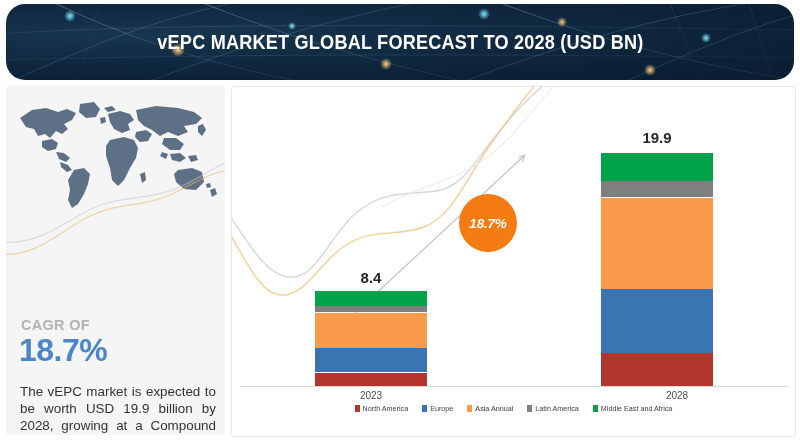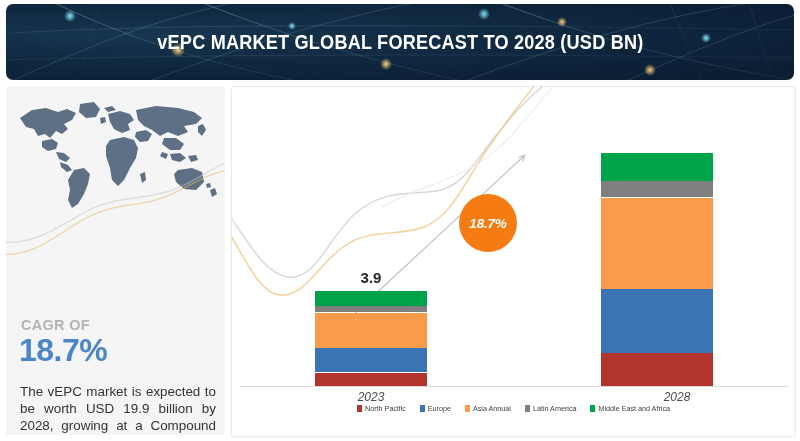--- a/index.html
+++ b/index.html
@@ -1,20 +1,20 @@
 <!DOCTYPE html>
 <html><head>
 <meta charset="utf-8">
 <style>
   html,body{margin:0;padding:0;}
   body{width:800px;height:441px;background:#ffffff;font-family:"Liberation Sans",sans-serif;overflow:hidden;}
   #page{position:relative;width:800px;height:441px;background:#ffffff;}
 
   
-  .banner{position:absolute;left:6px;top:4px;width:788px;height:76px;border-radius:7px;overflow:hidden;
+  .banner{position:absolute;left:6px;top:4px;width:788px;height:76px;border-radius:19px;overflow:hidden;
           background:radial-gradient(ellipse at 18% 40%, #17364f 0%, #102a42 38%, #0c2138 72%, #0a1c30 100%);}
   .banner-net{position:absolute;inset:0;width:100%;height:100%;}
   .banner-title{position:absolute;left:0;right:0;top:50%;transform:translateY(-50%);
         text-align:center;color:#ffffff;font-size:19.5px;font-weight:bold;letter-spacing:.2px;
         font-family:"Liberation Sans Narrow","Liberation Sans",sans-serif;
         transform-origin:center;white-space:nowrap;}
   .banner-title span{display:inline-block;transform:scaleX(.93);}
 
   
   .leftpanel{position:absolute;left:6px;top:86px;width:219px;height:349px;background:#f5f5f5;
@@ -34,21 +34,21 @@
              border:1px solid #e8e8e8;border-radius:3px;overflow:hidden;}
   .decor{position:absolute;left:0;top:0;width:563px;height:230px;pointer-events:none;}
   .plot{position:absolute;left:0;top:0;width:563px;height:349px;}
 
   .axisline{position:absolute;left:8px;top:299px;width:548px;height:1px;background:#d9d9d9;}
 
   .bar{position:absolute;width:0;}
   .seg{position:absolute;left:0;width:100%;}
 
   .barvalue{position:absolute;text-align:center;font-size:15px;font-weight:bold;color:#262626;}
-  .axislabel{position:absolute;text-align:center;font-size:12px;color:#4d4d4d;font-style:italic;}
+  .axislabel{position:absolute;text-align:center;font-size:10px;color:#4d4d4d;}
 
   .bubble{position:absolute;width:58px;height:58px;border-radius:50%;background:#f57c13;
           display:flex;align-items:center;justify-content:center;}
   .bubble-text{color:#ffffff;font-size:13.5px;font-weight:bold;font-style:italic;letter-spacing:-.2px;}
 
   .legend{position:absolute;left:0;right:0;top:317px;display:flex;justify-content:center;
           align-items:center;gap:14px;}
   .legend-item{display:flex;align-items:center;gap:3px;}
   .legend-swatch{width:5px;height:7px;display:block;}
   .legend-text{font-size:7.2px;color:#3d3d3d;white-space:nowrap;}
@@ -177,40 +177,41 @@
         <line x1="123" y1="226" x2="292" y2="69" stroke="#bdbdbd" stroke-width="1.1" marker-end="url(#ah)"></line>
       </svg>
 
       <div class="bar" style="left:83px;width:112px;top:204px;height:95px;">
         <div class="seg" style="top:0px;height:14.7px;background:#00a24a;"></div>
         <div class="seg" style="top:14.7px;height:6.8px;background:#7f7f7f;"></div>
         <div class="seg" style="top:21.5px;height:35.1px;background:#fa9a4b;"></div>
         <div class="seg" style="top:56.6px;height:24.9px;background:#3a74b3;"></div>
         <div class="seg" style="top:81.5px;height:13.5px;background:#b1352d;"></div>
       </div>
-      <div class="barvalue" style="left:83px;width:112px;top:182px;">3.9</div>
+      <div class="barvalue" style="left:83px;width:112px;top:182px;">8.4</div>
       <div class="axislabel" style="left:83px;width:112px;top:303px;">2023</div>
 
       <div class="bar" style="left:369px;width:112px;top:66px;height:233px;">
         <div class="seg" style="top:0px;height:28.1px;background:#00a24a;"></div>
         <div class="seg" style="top:28.1px;height:16.4px;background:#7f7f7f;"></div>
         <div class="seg" style="top:44.5px;height:91.3px;background:#fa9a4b;"></div>
         <div class="seg" style="top:135.8px;height:64.4px;background:#3a74b3;"></div>
         <div class="seg" style="top:200.2px;height:32.8px;background:#b1352d;"></div>
       </div>
+      <div class="barvalue" style="left:369px;width:112px;top:42px;">19.9</div>
       <div class="axislabel" style="left:389px;width:112px;top:303px;">2028</div>
 
       <div class="bubble" style="left:227px;top:107px;">
         <span class="bubble-text">18.7%</span>
       </div>
 
       <div class="legend">
         <div class="legend-item">
           <span class="legend-swatch" style="background:#b1352d;"></span>
-          <span class="legend-text">North Pacific</span>
+          <span class="legend-text">North America</span>
         </div>
         <div class="legend-item">
           <span class="legend-swatch" style="background:#3a74b3;"></span>
           <span class="legend-text">Europe</span>
         </div>
         <div class="legend-item">
           <span class="legend-swatch" style="background:#fa9a4b;"></span>
           <span class="legend-text">Asia Annual</span>
         </div>
         <div class="legend-item">

